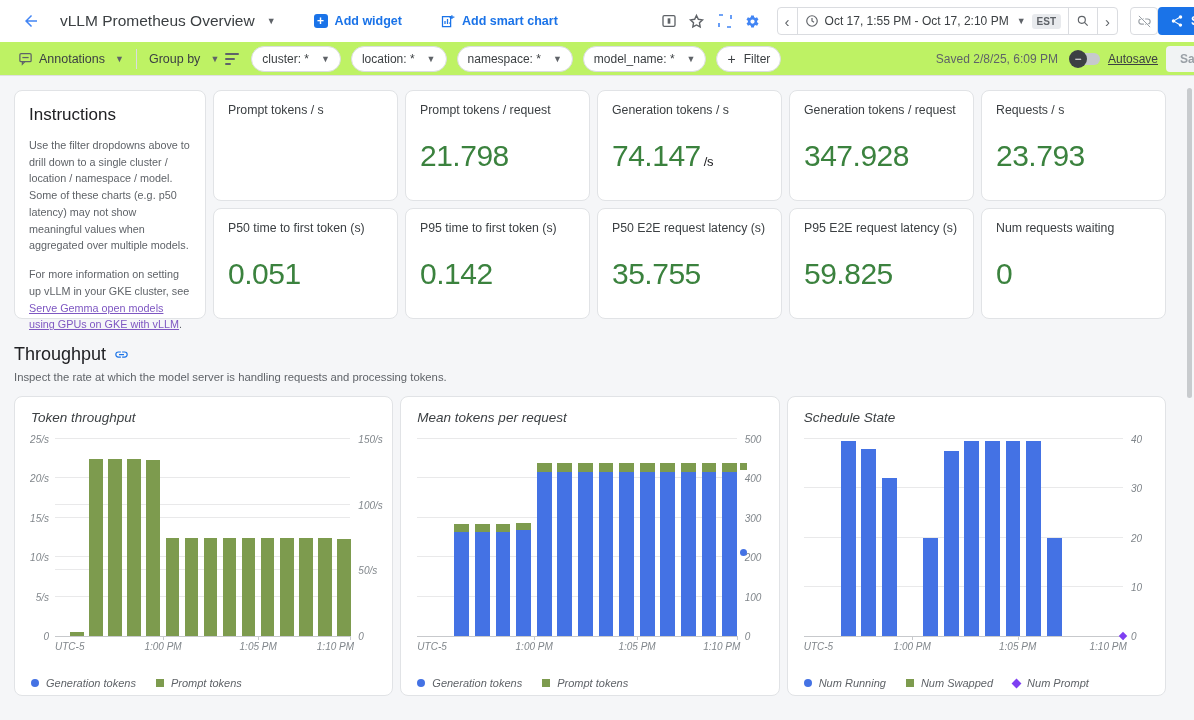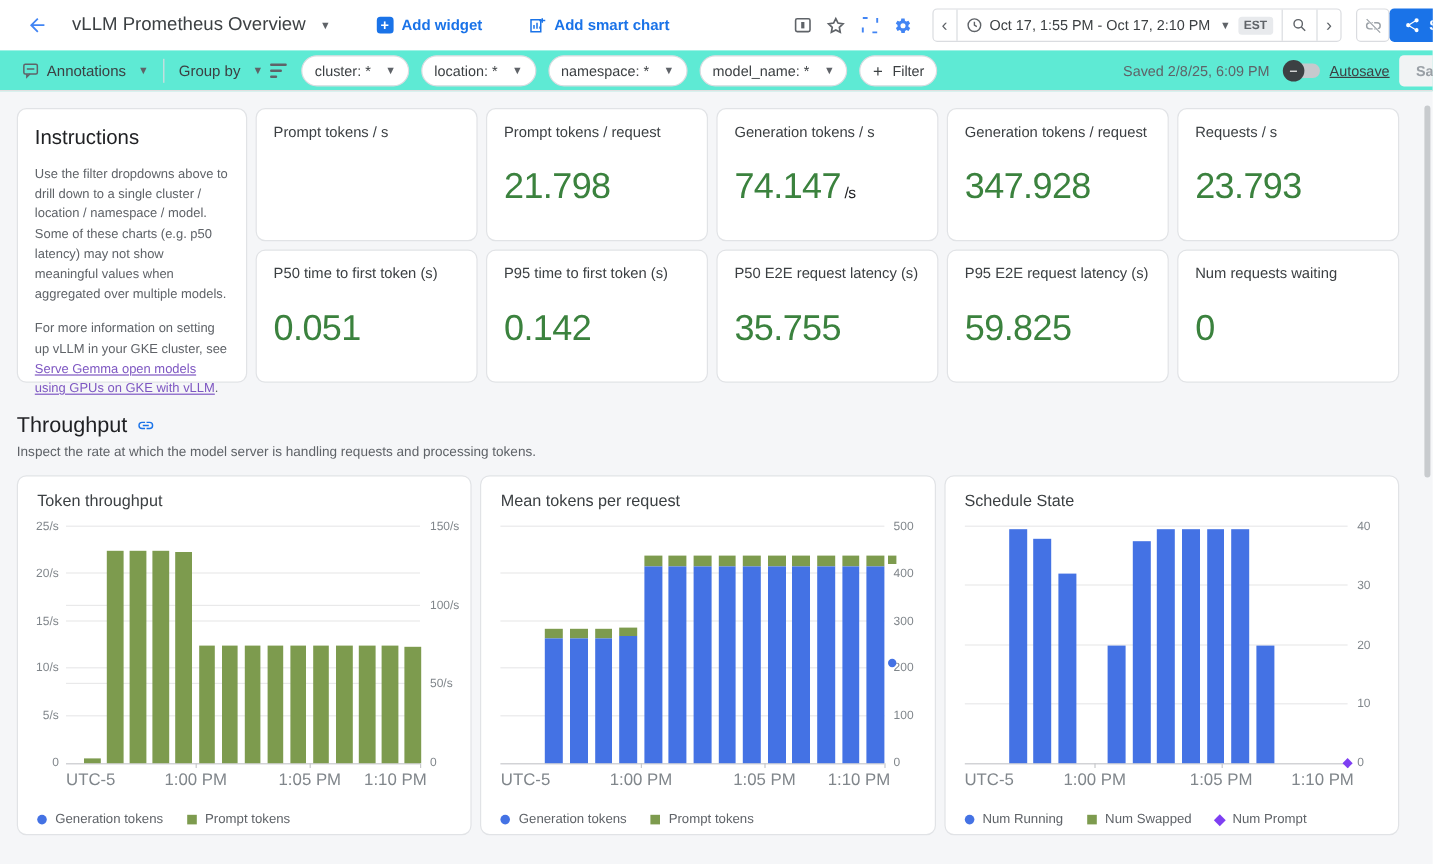--- a/index.html
+++ b/index.html
@@ -27,21 +27,21 @@
   .est-badge { background:#e8eaed; color:#5f6368; font-size:10px; font-weight:bold;
     border-radius:3px; padding:2px 5px; margin-left:6px; }
   .sq-btn { width:28px; height:28px; border:1px solid #dadce0; border-radius:4px; margin-left:12px;
     display:flex; align-items:center; justify-content:center; cursor:pointer; }
   .share-btn { position:absolute; left:1158px; top:7px; height:28px; background:#1a73e8; color:#fff;
     border:none; border-radius:4px; font-size:12px; font-weight:bold; display:flex; align-items:center;
     gap:7px; padding:0 12px; cursor:pointer; font-family:"Liberation Sans",sans-serif; }
 
   
   .hdr2 { position:relative; height:34px; display:flex; align-items:center;
-    padding:0 36px 0 18px; border-bottom:1px solid #e0e0e0; background:#5eead4;justify-content:flex-end; }
+    padding:0 36px 0 18px; border-bottom:1px solid #e0e0e0; background:#bef264;justify-content:flex-end; }
   .tb-item { display:flex; align-items:center; gap:6px; font-size:12.5px; color:#3c4043; cursor:pointer; }
   .v-div { width:1px; height:20px; background:#dadce0; margin:0 12px; }
   .chip { display:flex; align-items:center; gap:8px; border:1px solid #dadce0; border-radius:14px;
     height:26px; padding:0 10px; font-size:12px; color:#3c4043; margin-right:10px; cursor:pointer; background:#fff; }
   .filter-lines { display:flex; flex-direction:column; gap:3px; margin:0 12px 0 6px; }
   .filter-lines div { height:2px; background:#5f6368; border-radius:1px; }
   .saved-txt { margin-left:auto; font-size:12px; color:#5f6368; }
   .toggle { position:relative; width:28px; height:12px; background:#c6c9cd; border-radius:7px; margin:0 8px 0 14px; cursor:pointer; }
   .toggle .knob { position:absolute; left:-3px; top:-3px; width:18px; height:18px; background:#3c4043;
     border-radius:50%; color:#fff; display:flex; align-items:center; justify-content:center; font-size:12px; line-height:1; }
@@ -60,31 +60,31 @@
   .scorecard { padding:12px 14px; display:flex; flex-direction:column; }
   .sc-label { font-size:12.3px; color:#3c4043; }
   .sc-value { margin-top:22px; font-size:30px; color:#3b823e; letter-spacing:-0.5px; }
   .sc-suffix { font-size:13px; color:#202124; margin-left:3px; }
 
   .section-hdr { margin-top:25px; display:flex; align-items:center; gap:8px; }
   .section-title { font-size:18px; font-weight:400; color:#202124; }
   .section-sub { margin-top:6px; font-size:11.3px; color:#5f6368; }
 
   .charts-grid { margin-top:13px; display:grid; grid-template-columns:repeat(3,1fr); gap:7px; }
-  .chart-card { background:#fff; border:1px solid #e1e3e6; border-radius:8px; height:300px; padding:13px 0 0 0; }
+  .chart-card { background:#fff; border:1px solid #e1e3e6; border-radius:8px; height:300px; padding:13px 0 0 0;font-style:italic; }
   .chart-title { font-size:13.5px; color:#3c4043; padding-left:16px; }
   .chart-body { position:relative; height:198px; margin-top:14px; }
   .plot { position:absolute; inset:0; border-bottom:1px solid #c7c9cc; }
   .gridline { position:absolute; left:0; right:0; height:1px; background:#e9e9ea; }
   .ytick { position:absolute; font-size:10px; color:#80868b; transform:translateY(50%); white-space:nowrap; }
   .ytick.l { right:calc(100% + 6px); }
   .ytick.r { left:calc(100% + 8px); }
   .bar { position:absolute; bottom:0; display:flex; flex-direction:column; }
   .bar div { width:100%; }
-  .xlab { position:absolute; top:calc(100% + 5px); font-size:14px; color:#80868b; white-space:nowrap; }
+  .xlab { position:absolute; top:calc(100% + 5px); font-size:10px; color:#80868b; white-space:nowrap; }
   .xmark { position:absolute; top:100%; width:1px; height:4px; background:#c7c9cc; }
   .edge-marker { position:absolute; width:7px; height:7px; }
   .edge-marker.circle { border-radius:50%; }
   .edge-marker.diamond { transform:rotate(45deg); width:6px; height:6px; }
   .legend { display:flex; align-items:center; gap:20px; padding:0 0 0 16px; margin-top:40px; }
   .legend-item { display:flex; align-items:center; gap:7px; font-size:11px; color:#5f6368; }
   .lg-marker { width:8px; height:8px; flex-shrink:0; }
   .lg-marker.circle { border-radius:50%; }
   .lg-marker.diamond { width:7px; height:7px; transform:rotate(45deg); }
 

